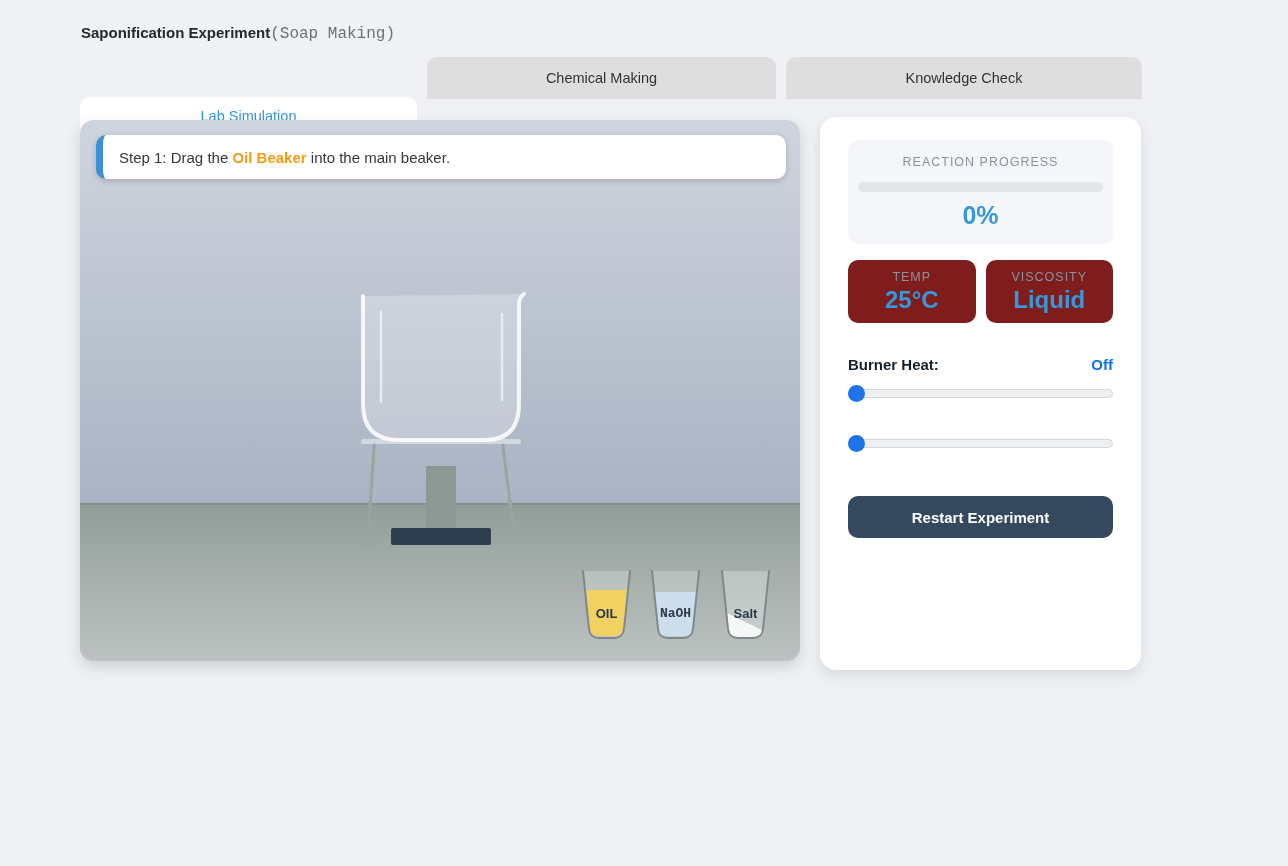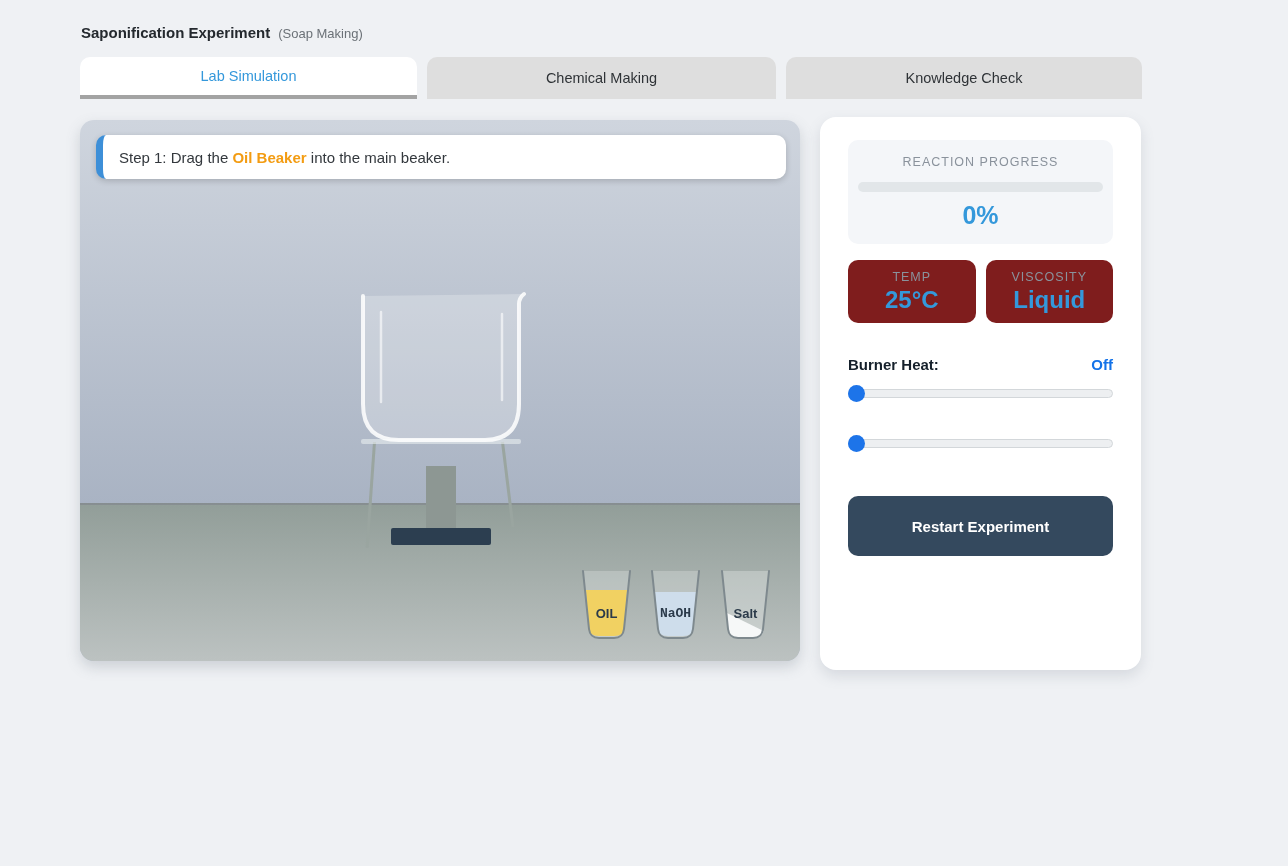--- a/index.html
+++ b/index.html
@@ -9,38 +9,39 @@
     background:#eff1f4;
     font-family:"Liberation Sans", sans-serif;
     overflow:hidden;
   }
 
   
   .page-title {
     position:absolute; left:81px; top:24px;
     font-size:15px; font-weight:600; color:#24292e;
   }
-  .page-subtitle { font-size:13px; font-weight:400; color:#6b7177; margin-left:8px; }
+  .page-subtitle { font-size:16px; font-weight:400; color:#6b7177; margin-left:0;font-family:Liberation Mono, monospace; }
 
   
   .tabs {
     position:absolute; left:80px; top:57px; width:1062px;
     display:flex; gap:10px; align-items:flex-start;
   }
   .tab {
     height:42px; display:flex; align-items:center; justify-content:center;
     font-size:14.5px; color:#2f3337; background:#dedede;
     border-radius:10px 10px 0 0; cursor:pointer;
   }
   .tab-1 { width:337px; }
   .tab-2 { width:349px; }
   .tab-3 { width:356px; }
   .tab.active {
     background:#ffffff; color:#3498db;
-    border-bottom:4px solid #a3a3a3;
+    border-bottom:4px solid #1d4ed8;
+    margin-top:40px;
   }
 
   
   .lab-panel {
     position:absolute; left:80px; top:120px; width:720px; height:541px;
     border-radius:14px; overflow:hidden;
     background:linear-gradient(180deg,#cfd5de 0%, #a9b3c3 71%);
     box-shadow:0 6px 14px rgba(100,110,125,0.25);
   }
   .lab-floor {
@@ -124,21 +125,21 @@
   .slider-track {
     position:absolute; left:0; right:0; top:4px; height:9px;
     background:#edeff1; border:1px solid #d3d7da; border-radius:5px;
   }
   .slider-thumb {
     position:absolute; left:0; top:0; width:17px; height:17px;
     border-radius:50%; background:#1d74e9;
   }
 
   .restart-button {
-    margin-top:44px; width:100%; height:60px;
+    margin-top:44px; width:100%; height:42px;
     background:#34495e; color:#ffffff; border:none; border-radius:10px;
     font-family:"Liberation Sans", sans-serif;
     font-size:15px; font-weight:bold; cursor:pointer;
   }
 </style>
 </head>
 <body>
 
 <div class="page-title">
   <span>Saponification Experiment</span><span class="page-subtitle">(Soap Making)</span>

